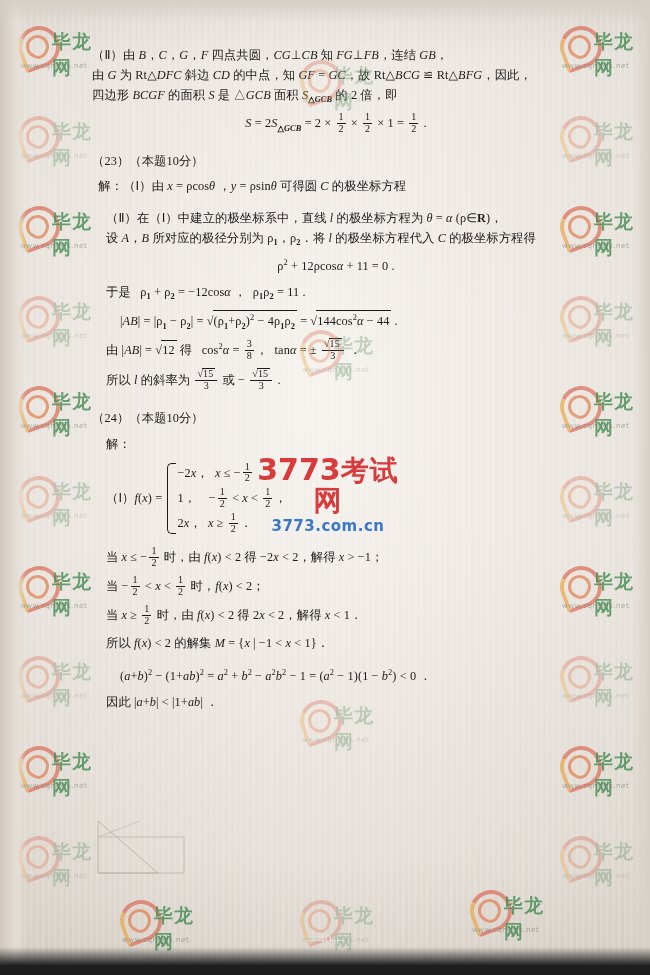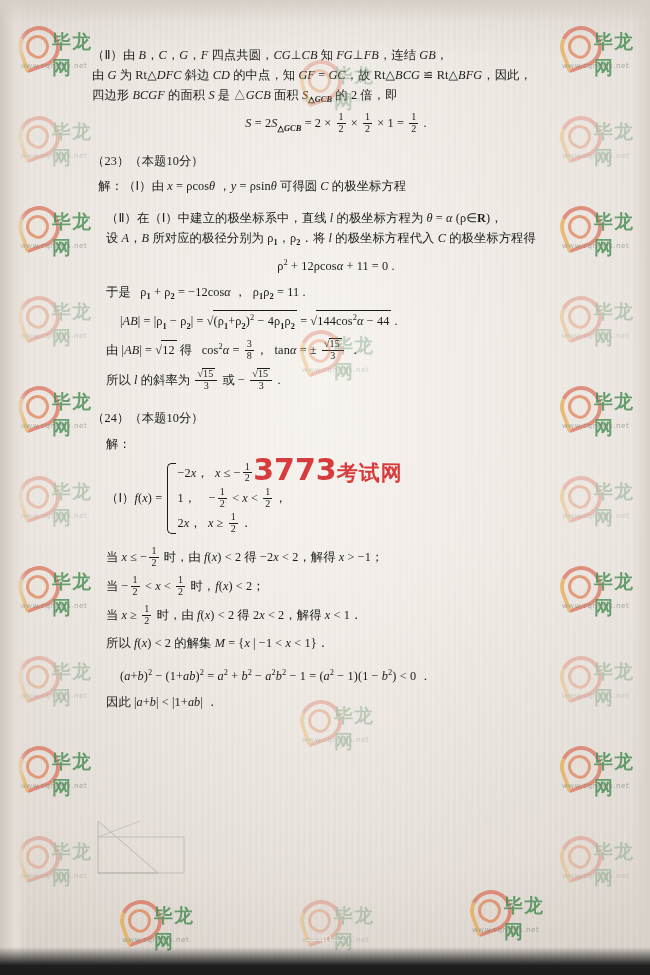--- a/index.html
+++ b/index.html
@@ -196,21 +196,21 @@
     font-family: "DejaVu Sans", sans-serif;
     font-size: 30px;
     font-weight: bold;
     color: #d83b3b;
     letter-spacing: 0px;
     line-height: 1;
     text-shadow: 0 0 2px rgba(255,255,255,0.5);
   }
   #wm-center .big .cn2 {
     color: #d83b3b;
-    font-size: 21px;
+    font-size: 28px;
     letter-spacing: 1px;
   }
   #wm-center .sub {
     font-family: "DejaVu Sans", sans-serif;
     font-size: 15px;
     color: #3a77c9;
     letter-spacing: 0.5px;
     margin-top: 2px;
     font-weight: bold;
   }
@@ -519,20 +519,21 @@
         <div class="swirl2"></div>
         <div class="cn">毕龙网</div>
         <div class="url">www.cqnews.net</div>
       </div>
     </div>
 
   <div id="wm-center">
     <div class="big">
       <span>3773</span><span class="cn2">考试网</span>
     </div>
+    <div class="sub">3773.com.cn</div>
   </div>
 
   <div id="page-edge-left"></div>
   <div id="page-edge-right"></div>
   <div id="page-edge-top"></div>
   <div id="page-edge-bottom"></div>
 
   <div id="page-number">—40—</div>
 </div>
 

